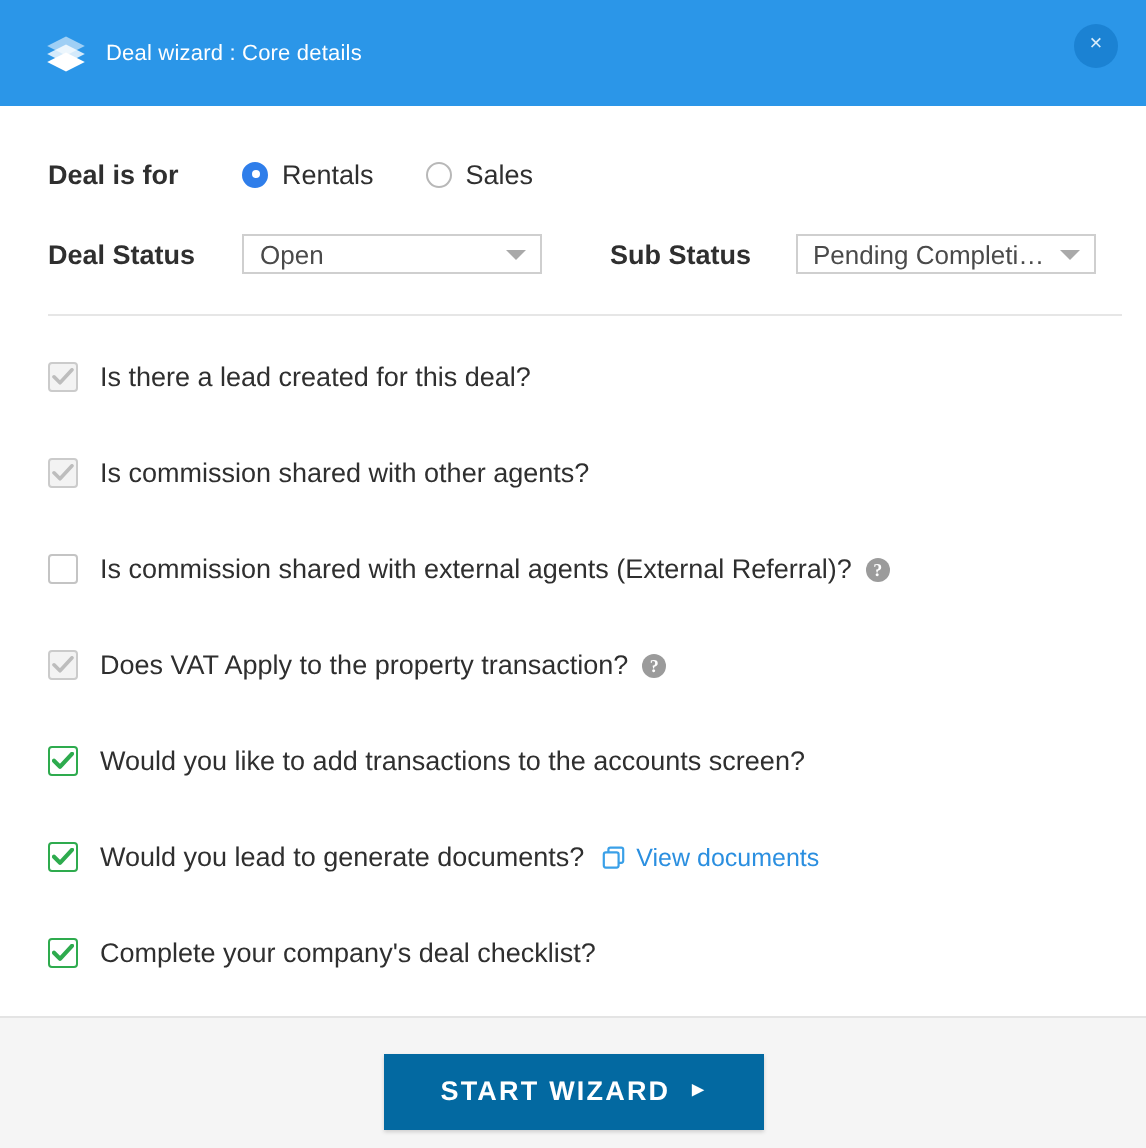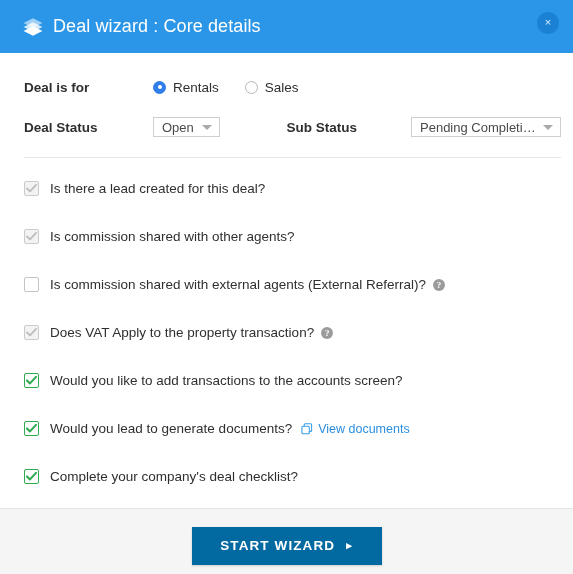--- a/index.html
+++ b/index.html
@@ -40,21 +40,21 @@
     width: 22px;
     height: 22px;
     margin-right: 9px;
     display: flex;
     align-items: center;
     justify-content: center;
     flex: 0 0 auto;
   }
   .header-title {
     color: #ffffff;
-    font-size: 18px;
+    font-size: 11px;
     font-weight: 400;
     letter-spacing: 0.1px;
     white-space: nowrap;
   }
   .close-btn {
     position: absolute;
     right: 14px;
     top: 12px;
     width: 22px;
     height: 22px;
@@ -81,21 +81,20 @@
   .form-section {
     padding: 18px 0 14px 0;
     border-bottom: 1px solid #e6e6e6;
     margin: 0 12px 0 24px;
   }
   .form-row {
     display: flex;
     align-items: center;
     height: 32px;
     margin-bottom: 8px;
-    gap: 32px;
   }
   .form-row:last-child { margin-bottom: 0; }
 
   .form-label {
     font-size: 13.5px;
     font-weight: bold;
     color: #2f2f2f;
     width: 97px;
     flex: 0 0 auto;
   }

